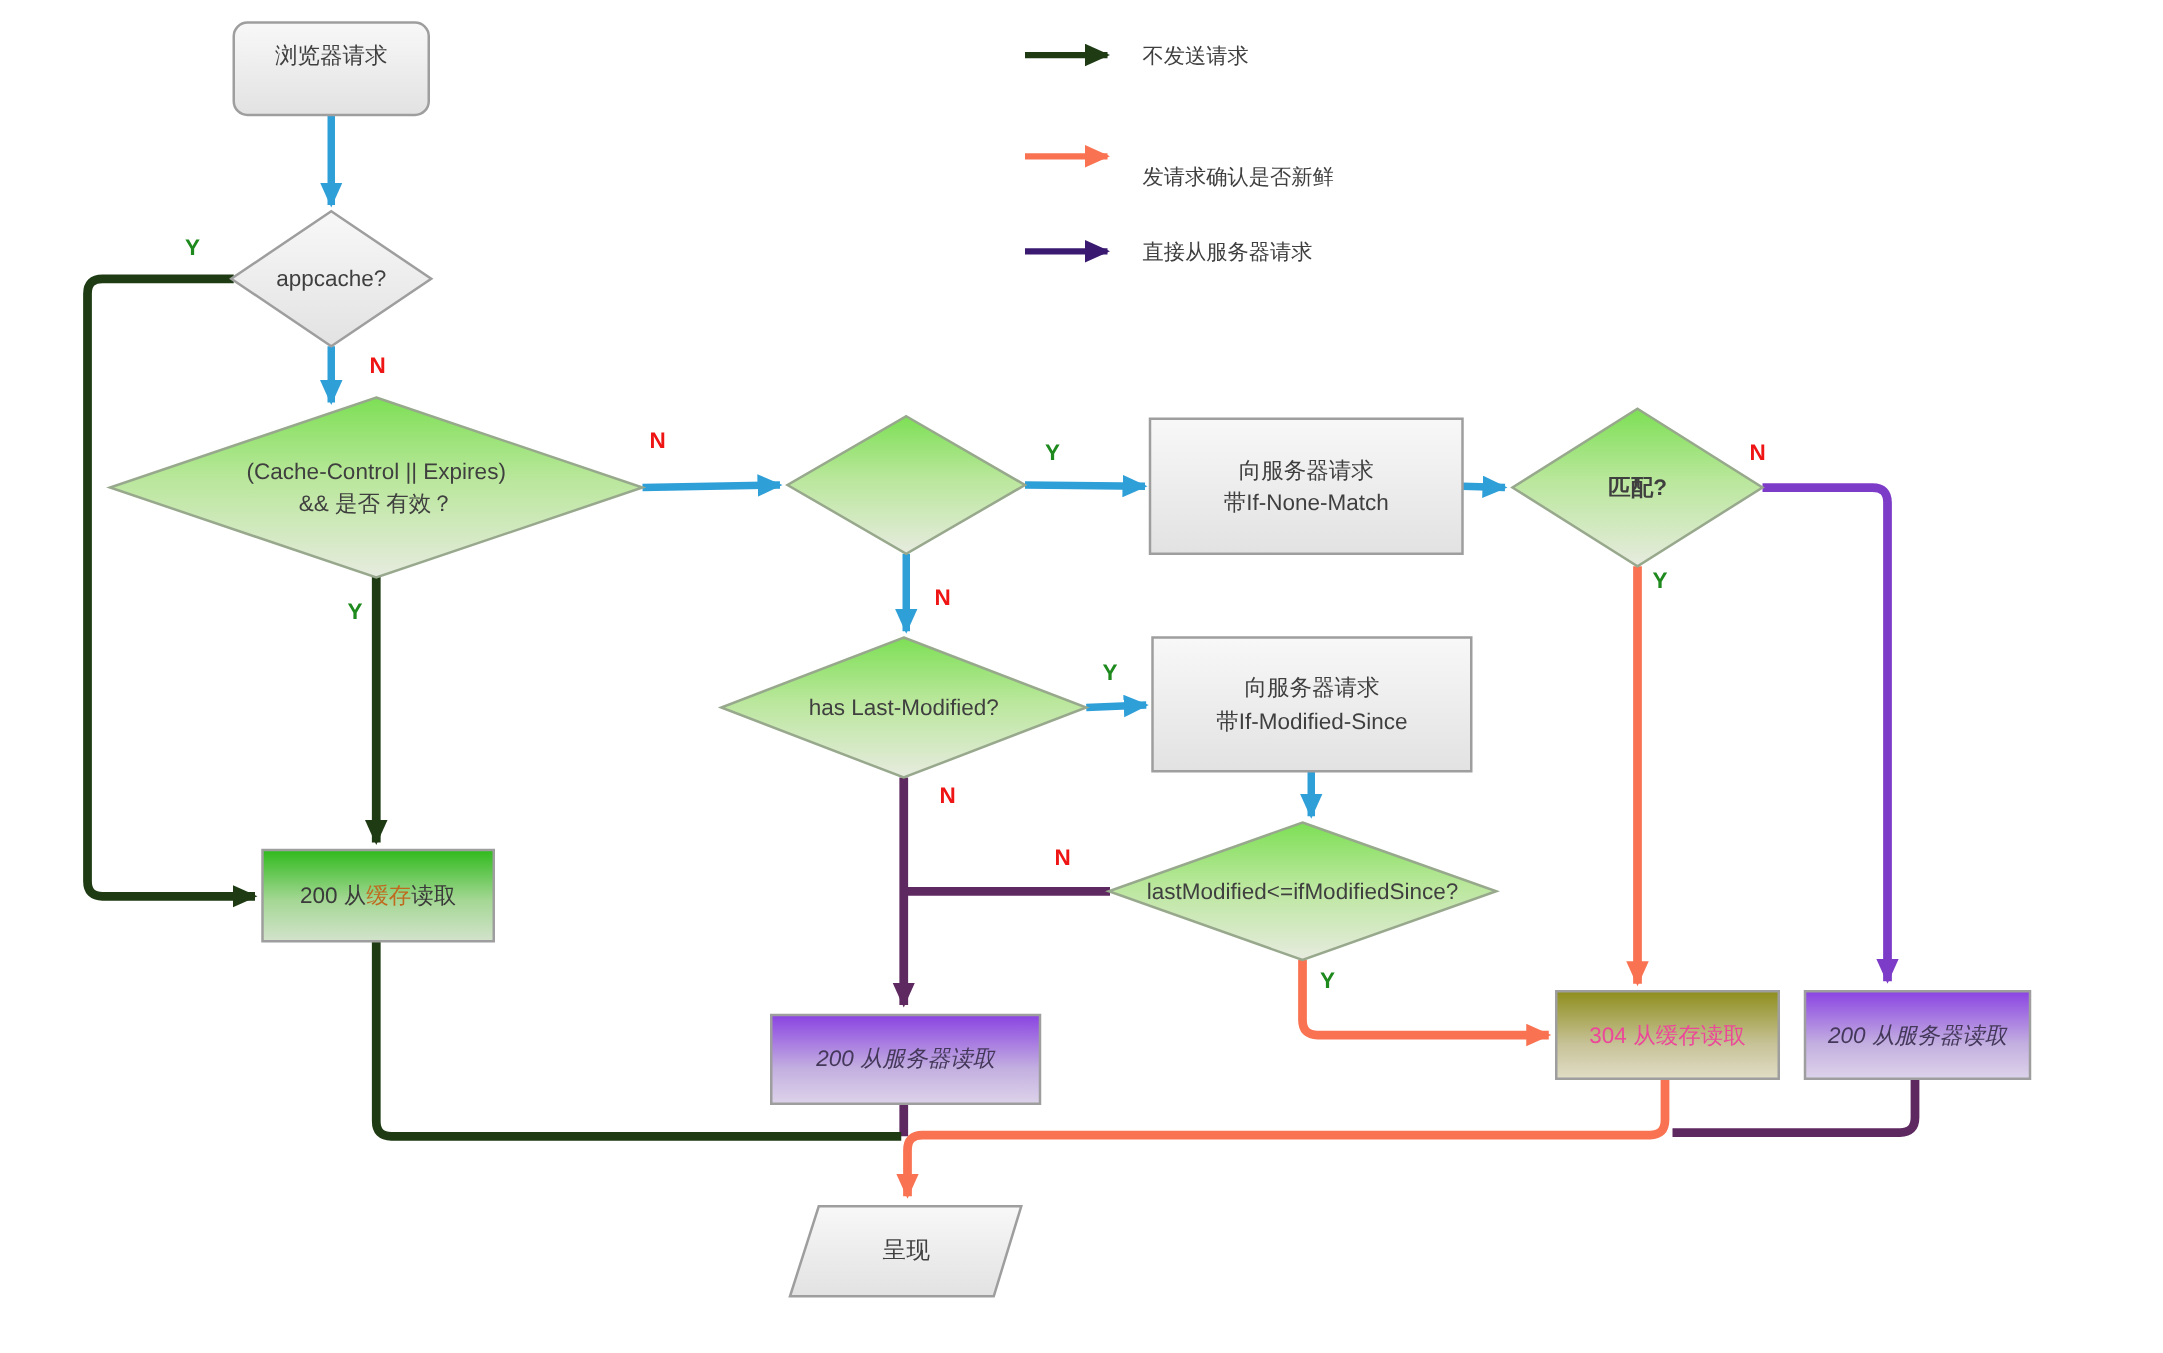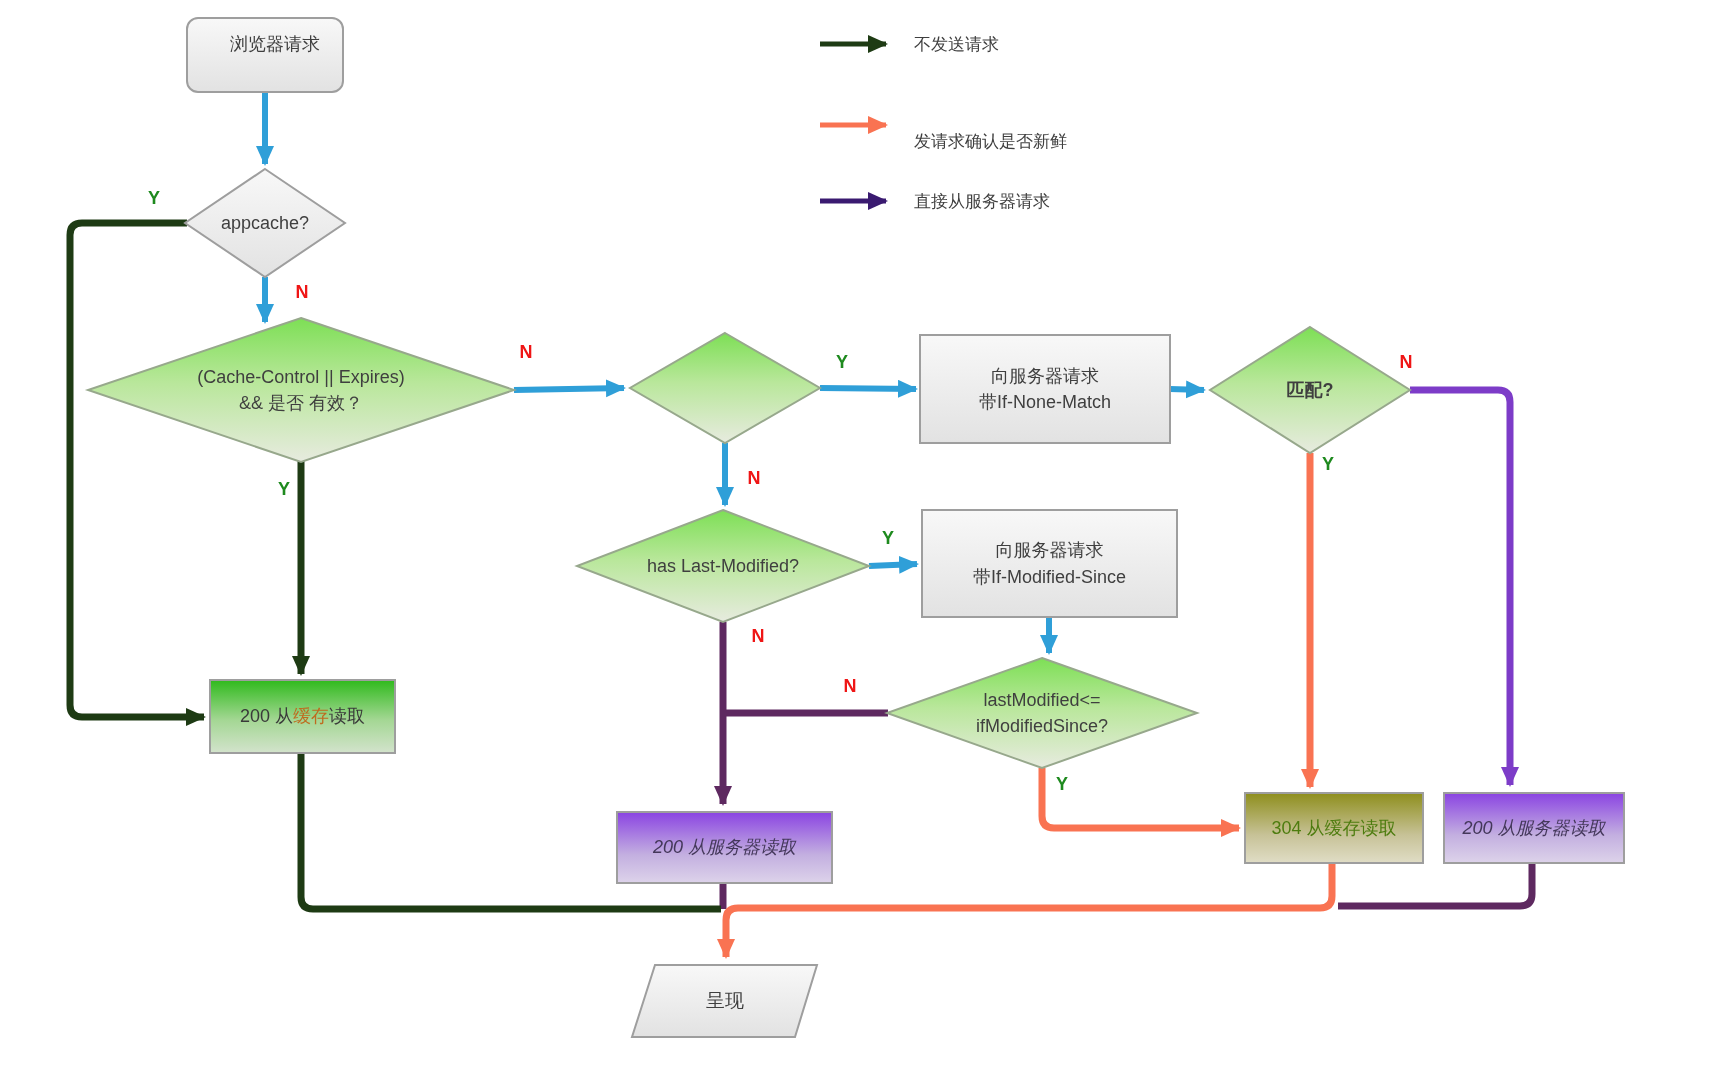--- a/index.html
+++ b/index.html
@@ -18,21 +18,21 @@
   .edge-indigo{stroke:#3a1a70;stroke-width:6;}
   .legend-edge{stroke-width:5;}
   .shape{stroke:#9e9e9e;stroke-width:2;}
   .shape-green{stroke:#97a88c;}
   .node-label{
     position:absolute;display:flex;align-items:center;justify-content:center;
     text-align:center;color:#3f3f3f;font-size:18px;line-height:1.45;white-space:pre;
   }
   .result-label{font-size:18px;color:#3a3a3a;}
   .purple-text{color:#44385a;font-style:italic;}
-  .olive-text{color:#4d7c0f;}
+  .olive-text{color:#ec4899;}
   .yn{
     position:absolute;font-size:18px;font-weight:bold;width:24px;height:24px;
     display:flex;align-items:center;justify-content:center;
   }
   .lbl-y{color:#1e8a1e;}
   .lbl-n{color:#ef1515;}
   .legend-label{
     position:absolute;left:894px;height:26px;display:flex;align-items:center;
     font-size:17px;color:#3f3f3f;white-space:pre;
   }
@@ -130,28 +130,28 @@
     <rect class="shape" x="597" y="812" width="215" height="71" fill="url(#grad-purple-box)"></rect>
     <rect class="shape" x="1225" y="793" width="178" height="70" fill="url(#grad-olive-box)"></rect>
     <rect class="shape" x="1424" y="793" width="180" height="70" fill="url(#grad-purple-box)"></rect>
     <polygon class="shape" points="635,965 797,965 775,1037 612,1037" fill="url(#grad-gray)"></polygon>
   </svg>
 
   <div class="legend-label" style="top:31px;">不发送请求</div>
   <div class="legend-label" style="top:128px;">发请求确认是否新鲜</div>
   <div class="legend-label" style="top:188px;">直接从服务器请求</div>
 
-  <div class="node-label" style="left:167px;top:18px;width:156px;height:53px;padding-left:10px;">浏览器请求</div>
+  <div class="node-label" style="left:167px;top:18px;width:156px;height:53px;">浏览器请求</div>
   <div class="node-label" style="left:165px;top:193px;width:160px;height:60px;">appcache?</div>
   <div class="node-label" style="left:81px;top:352px;width:400px;height:76px;flex-direction:column;"><span>(Cache-Control || Expires)</span><span>&amp;&amp; 是否 有效？</span></div>
   <div class="node-label" style="left:900px;top:335px;width:250px;height:108px;flex-direction:column;"><span>向服务器请求</span><span>带If-None-Match</span></div>
   <div class="node-label" style="left:1190px;top:370px;width:200px;height:40px;font-weight:bold;">匹配?</div>
   <div class="node-label" style="left:557px;top:546px;width:292px;height:40px;">has Last-Modified?</div>
   <div class="node-label" style="left:902px;top:510px;width:255px;height:107px;flex-direction:column;"><span>向服务器请求</span><span>带If-Modified-Since</span></div>
-  <div class="node-label" style="left:867px;top:675px;width:310px;height:76px;flex-direction:column;"><span>lastModified&lt;=</span><span>ifModifiedSince?</span></div>
+  <div class="node-label" style="left:867px;top:675px;width:310px;height:76px;flex-direction:row;"><span>lastModified&lt;=</span><span>ifModifiedSince?</span></div>
   <div class="node-label result-label" style="left:190px;top:680px;width:185px;height:73px;"><span>200 从</span><span class="hl">缓存</span><span>读取</span></div>
   <div class="node-label result-label purple-text" style="left:597px;top:812px;width:215px;height:71px;">200 从服务器读取</div>
   <div class="node-label result-label olive-text" style="left:1225px;top:793px;width:178px;height:70px;">304 从缓存读取</div>
   <div class="node-label result-label purple-text" style="left:1424px;top:793px;width:180px;height:70px;">200 从服务器读取</div>
   <div class="node-label" style="left:630px;top:975px;width:150px;height:52px;font-size:19px;">呈现</div>
 
   <div class="yn lbl-y" style="left:122px;top:186px;">Y</div>
   <div class="yn lbl-n" style="left:270px;top:280px;">N</div>
   <div class="yn lbl-n" style="left:494px;top:340px;">N</div>
   <div class="yn lbl-y" style="left:252px;top:477px;">Y</div>

